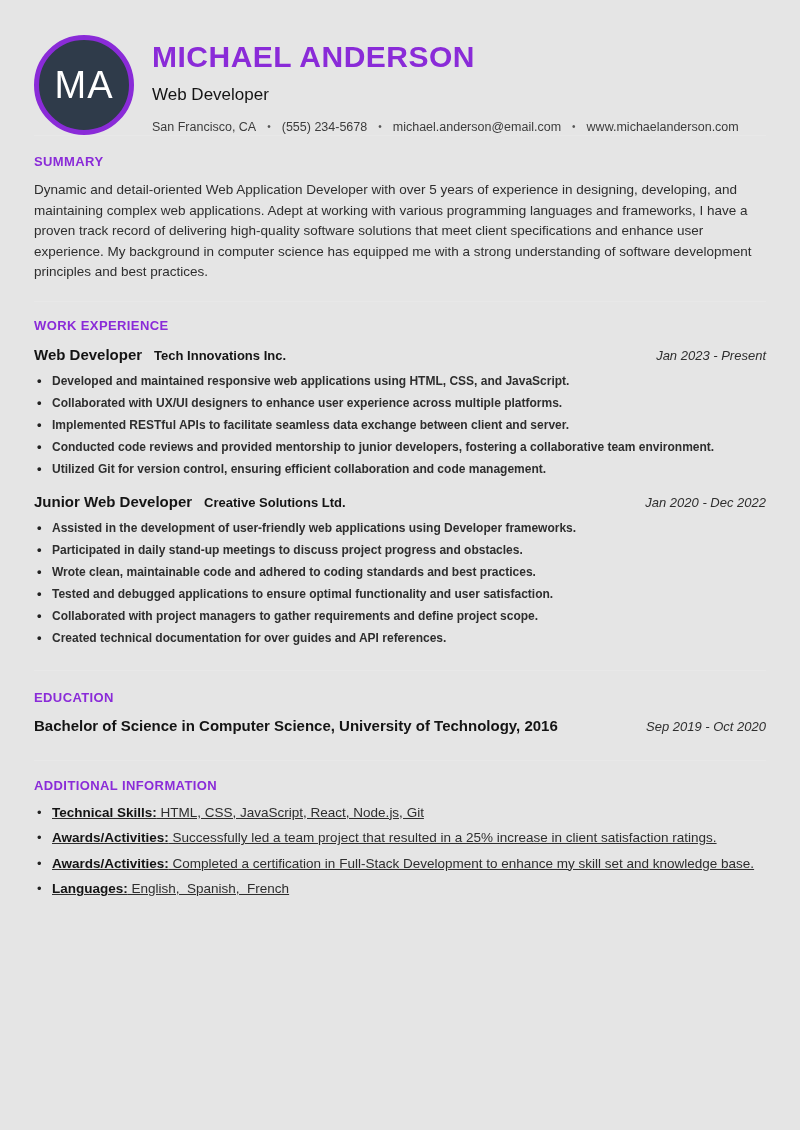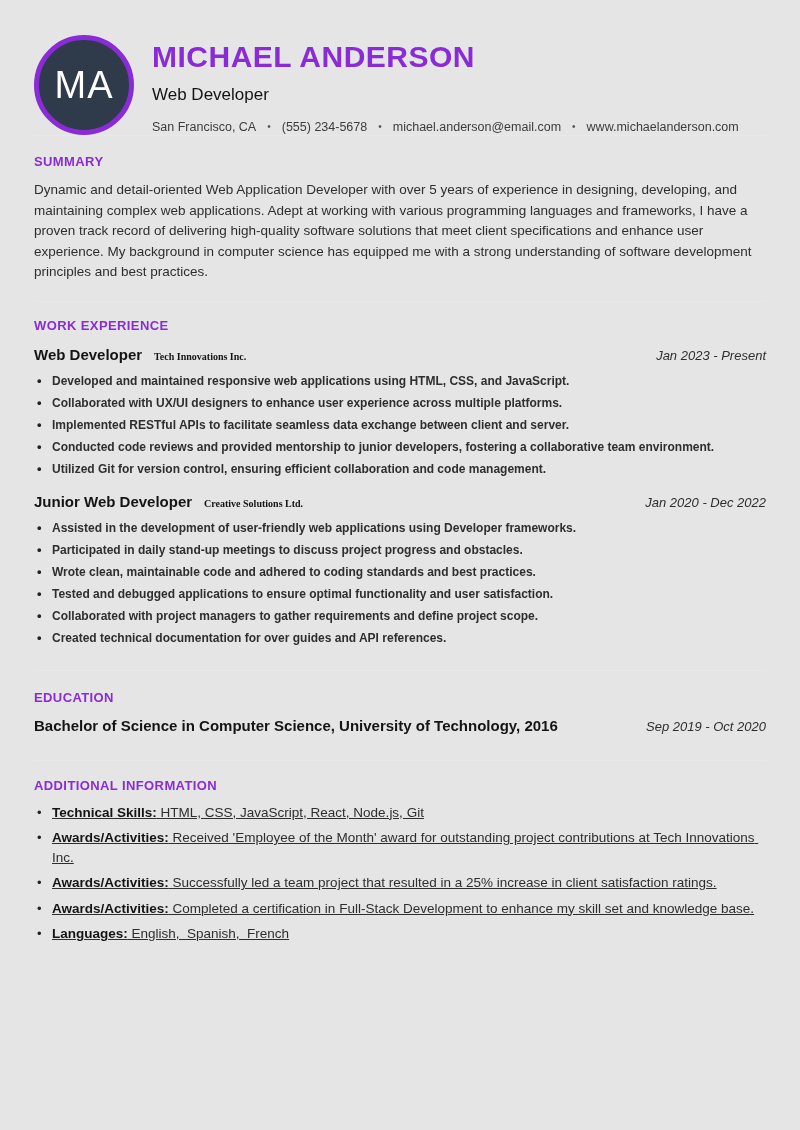--- a/index.html
+++ b/index.html
@@ -34,21 +34,21 @@
   }
 
   .section-summary { padding: 19px 0 18px; }
   .section-summary p { margin-top: 11px; font-size: 13.5px; line-height: 20.5px; color: #2e2e2e; }
 
   .section-work { padding: 17px 0 21px; }
   .job { margin-top: 13px; }
   .job + .job { }
   .job-header { display: flex; align-items: baseline; }
   .job-title { font-size: 15px; font-weight: 700; color: #141414; }
-  .job-company { font-size: 10px; font-weight: 700; color: #141414; margin-left: 12px; font-family: Liberation Serif, serif; }
+  .job-company { font-size: 13px; font-weight: 700; color: #141414; margin-left: 12px; }
   .date { margin-left: auto; font-size: 13px; font-style: italic; color: #2e2e2e; white-space: nowrap; }
   ul.bullets { list-style: none; margin-top: 7px; }
   ul.bullets li {
     position: relative; padding-left: 18px; font-size: 12px; line-height: 22px; color: #2e2e2e; font-weight: bold;
   }
   ul.bullets li::before {
     content: "•"; position: absolute; left: 3px; top: 0; color: #222; font-size: 13px;
   }
 
   .section-education { padding: 20px 0 26px; }
@@ -136,20 +136,19 @@
       <span class="date">Sep 2019 - Oct 2020</span>
     </div>
   </section>
 
   <hr class="divider">
 
   <section class="section-additional">
     <h2 class="section-heading">ADDITIONAL INFORMATION</h2>
     <ul class="additional-list" id="additional-list">
         <li><strong>Technical Skills:</strong> HTML, CSS, JavaScript, React, Node.js, Git</li>
-        <li><strong>Awards/Activities:</strong> Received 'Employee of the Month' award for outstanding project contributions at Tech Innovations Inc.</li>
         <li><strong>Awards/Activities:</strong> Successfully led a team project that resulted in a 25% increase in client satisfaction ratings.</li>
         <li><strong>Awards/Activities:</strong> Completed a certification in Full-Stack Development to enhance my skill set and knowledge base.</li>
         <li><strong>Languages:</strong> English,  Spanish,  French</li>
       </ul>
   </section>
 
 </div>
 
 </body></html>

